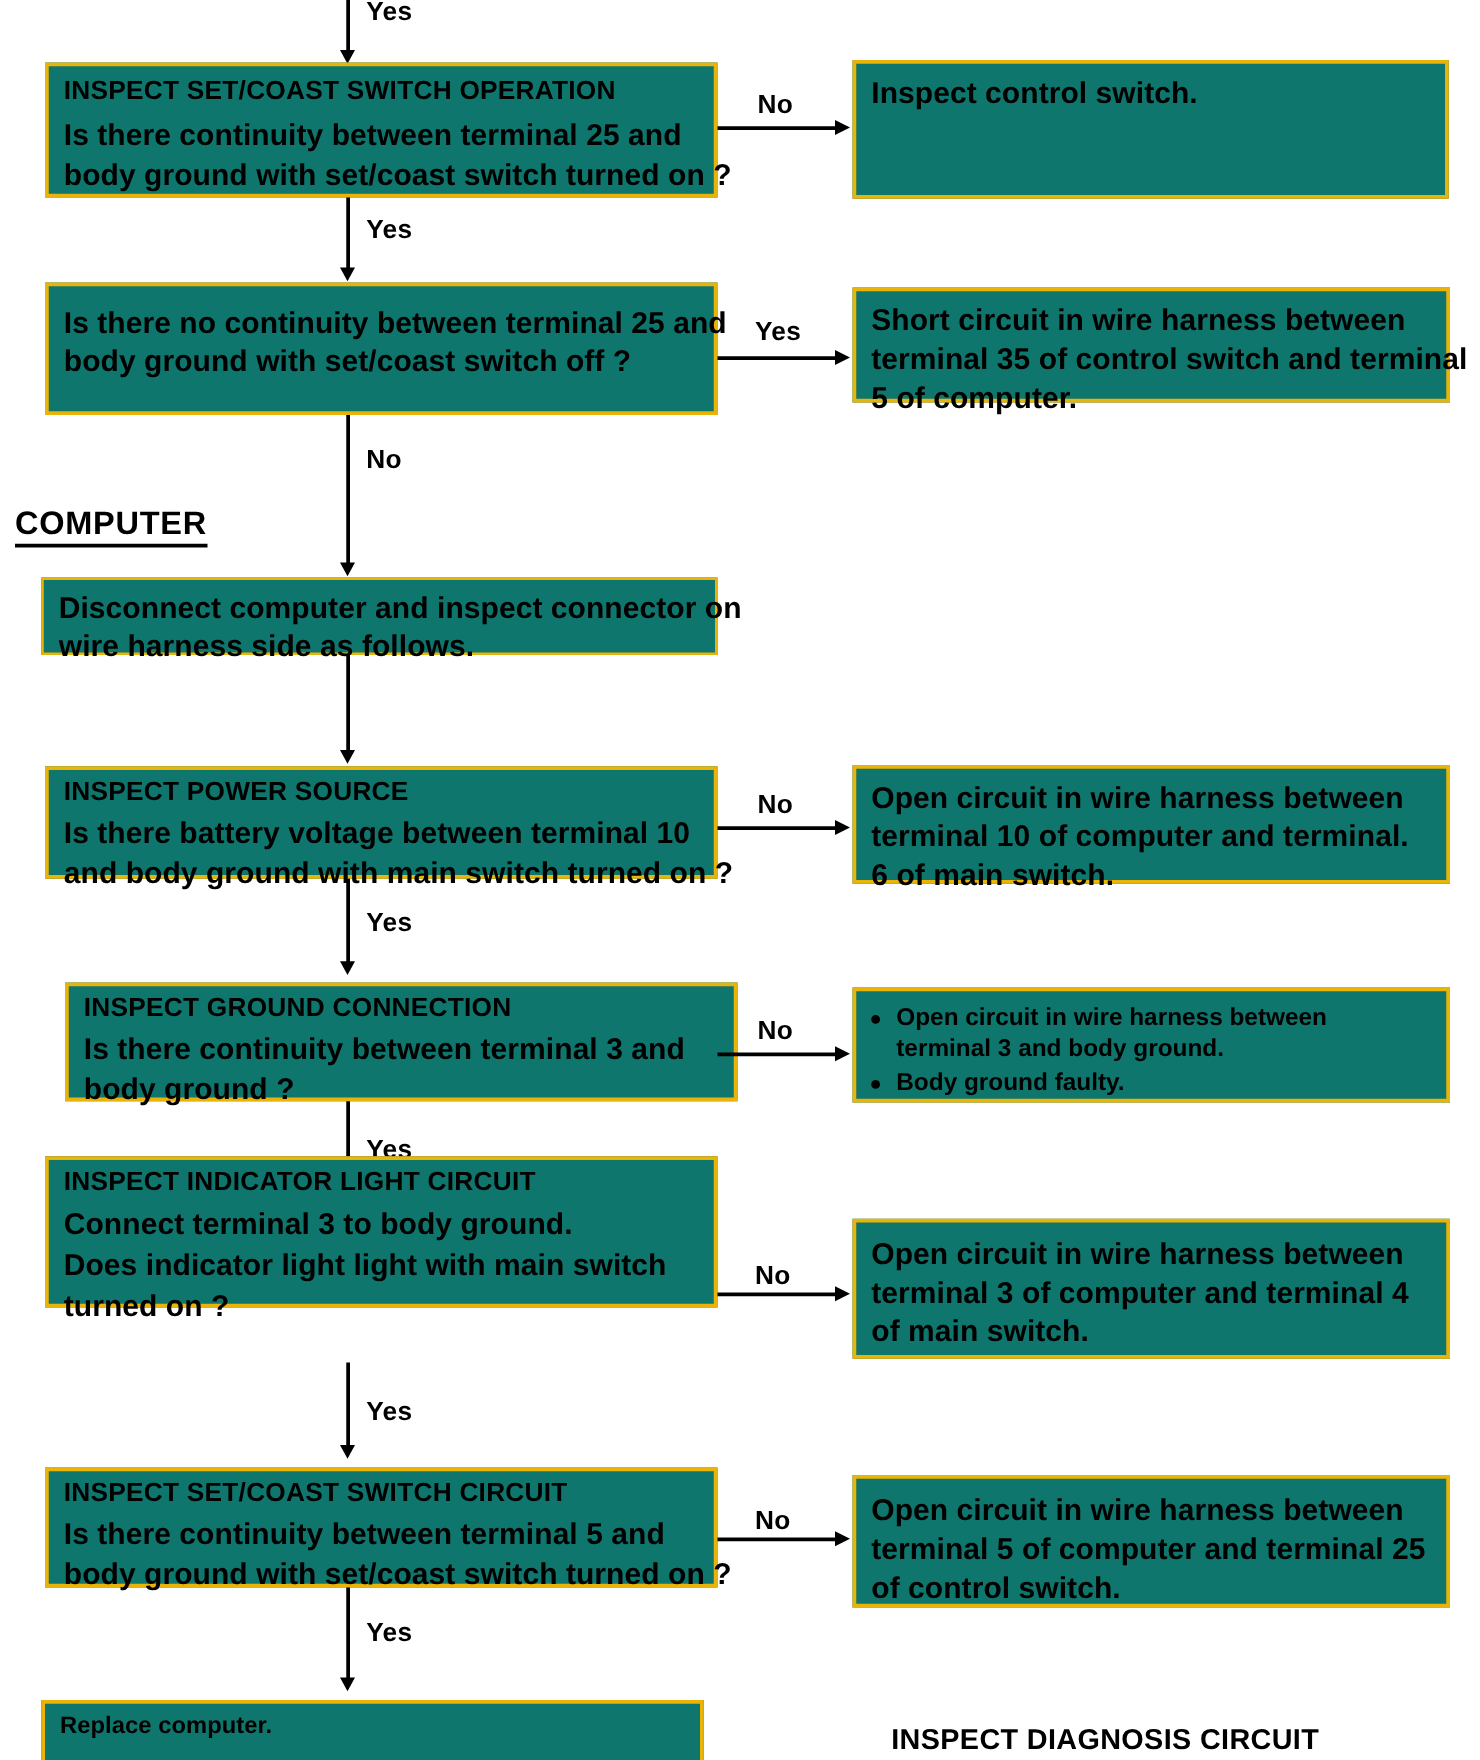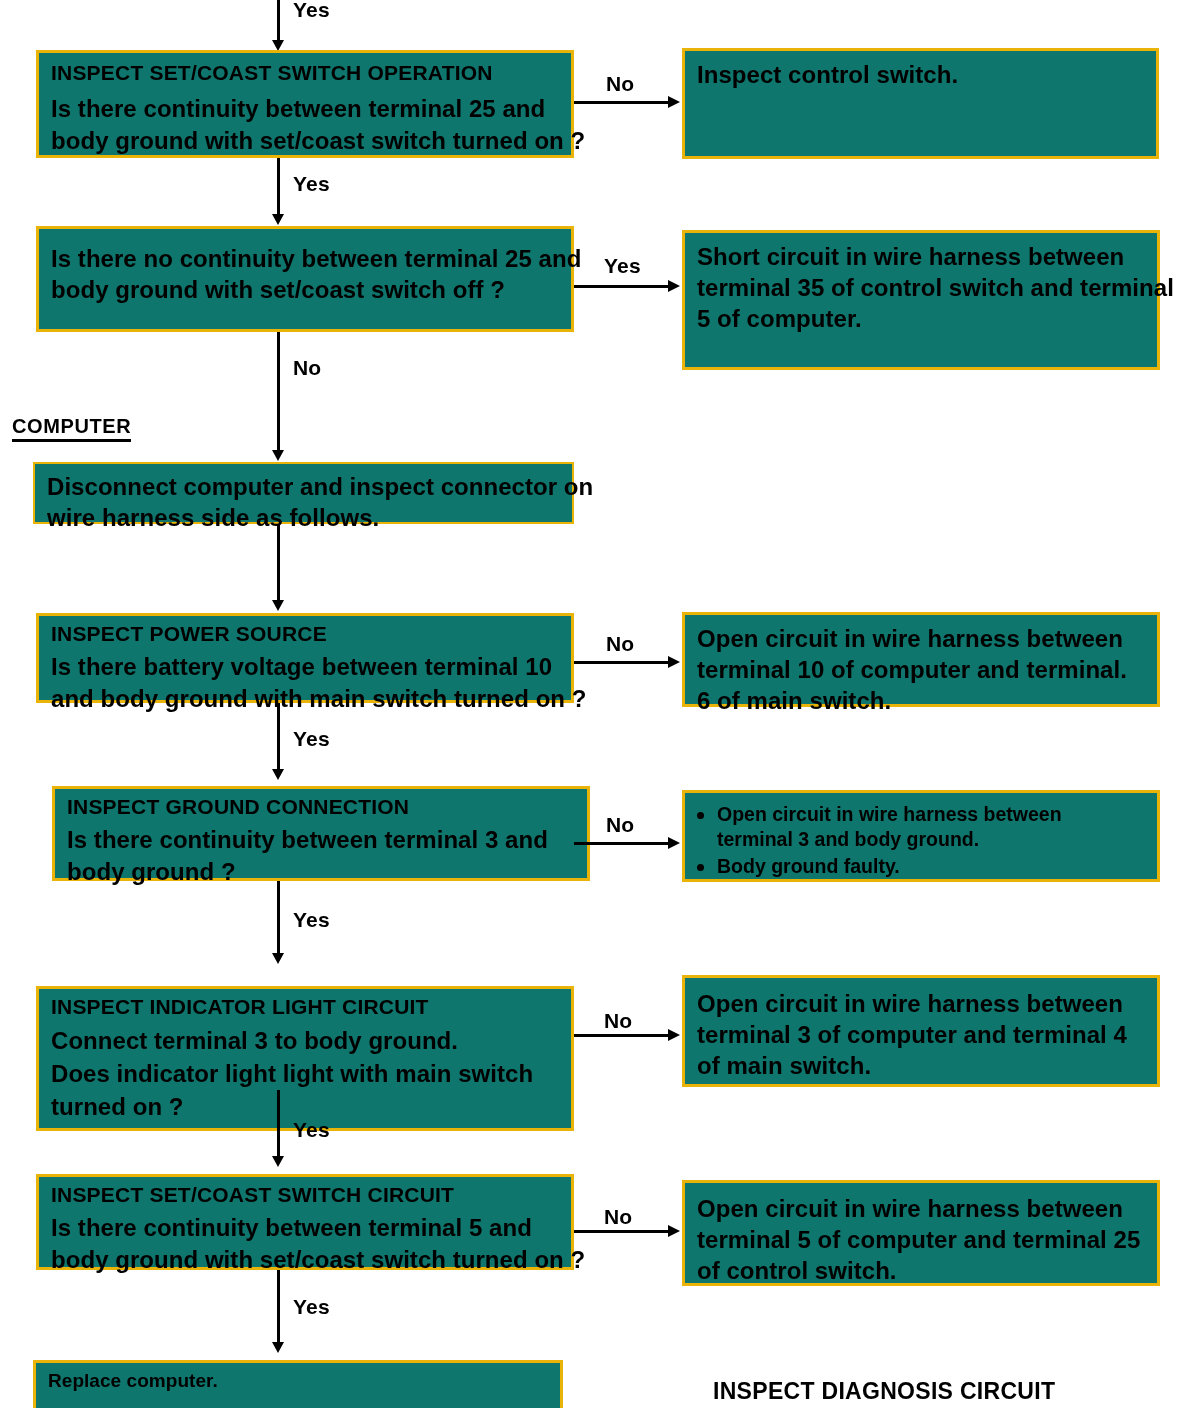--- a/index.html
+++ b/index.html
@@ -98,27 +98,26 @@
   .edge-label {
     position: absolute;
     font-size: 21px;
     font-weight: bold;
     letter-spacing: 0.2px;
     white-space: nowrap;
   }
 
   .section-label {
     position: absolute;
-    font-size: 20px;
+    font-size: 26px;
     font-weight: bold;
     letter-spacing: 0.6px;
     border-bottom: 3px solid #000;
     padding-bottom: 1px;
     white-space: nowrap;
-    margin-top: 12px;
   }
 
   .footer-title {
     position: absolute;
     font-size: 23px;
     font-weight: bold;
     letter-spacing: 0.3px;
     white-space: nowrap;
   }
 </style>
@@ -157,21 +156,21 @@
     <div class="box-body">
       <span class="ln">Is there no continuity between terminal 25 and</span>
       <span class="ln">body ground with set/coast switch off ?</span>
     </div>
   </div>
 
   <div class="hline" style="left:574px; top:285px; width:100px;"></div>
   <div class="arrow-right" style="left:668px; top:280px;"></div>
   <div class="edge-label" style="left:604px; top:254px;">Yes</div>
 
-  <div class="box" style="left:682px; top:230px; width:478px; height:140px;">
+  <div class="box" style="left:682px; top:230px; width:478px; height:92px;">
     <div class="box-body">
       <span class="ln">Short circuit in wire harness between</span>
       <span class="ln">terminal 35 of control switch and terminal</span>
       <span class="ln">5 of computer.</span>
     </div>
   </div>
 
   <div class="vline" style="left:277px; top:332px; height:120px;"></div>
   <div class="arrow-down" style="left:272px; top:450px;"></div>
   <div class="edge-label" style="left:293px; top:356px;">No</div>
@@ -233,21 +232,21 @@
       <li>
         <span class="ln">Body ground faulty.</span>
       </li>
     </ul>
   </div>
 
   <div class="vline" style="left:277px; top:881px; height:78px;"></div>
   <div class="arrow-down" style="left:272px; top:953px;"></div>
   <div class="edge-label" style="left:293px; top:908px;">Yes</div>
 
-  <div class="box" style="left:36px; top:986px; width:538px; height:145px; padding-top:6px;">
+  <div class="box" style="left:36px; top:925px; width:538px; height:121px; padding-top:6px;">
     <div class="box-title" style="margin-bottom:6px;">INSPECT INDICATOR LIGHT CIRCUIT</div>
     <div class="box-body" style="line-height:1.36;">
       <span class="ln">Connect terminal 3 to body ground.</span>
       <span class="ln">Does indicator light light with main switch</span>
       <span class="ln">turned on ?</span>
     </div>
   </div>
 
   <div class="hline" style="left:574px; top:1034px; width:100px;"></div>
   <div class="arrow-right" style="left:668px; top:1029px;"></div>

